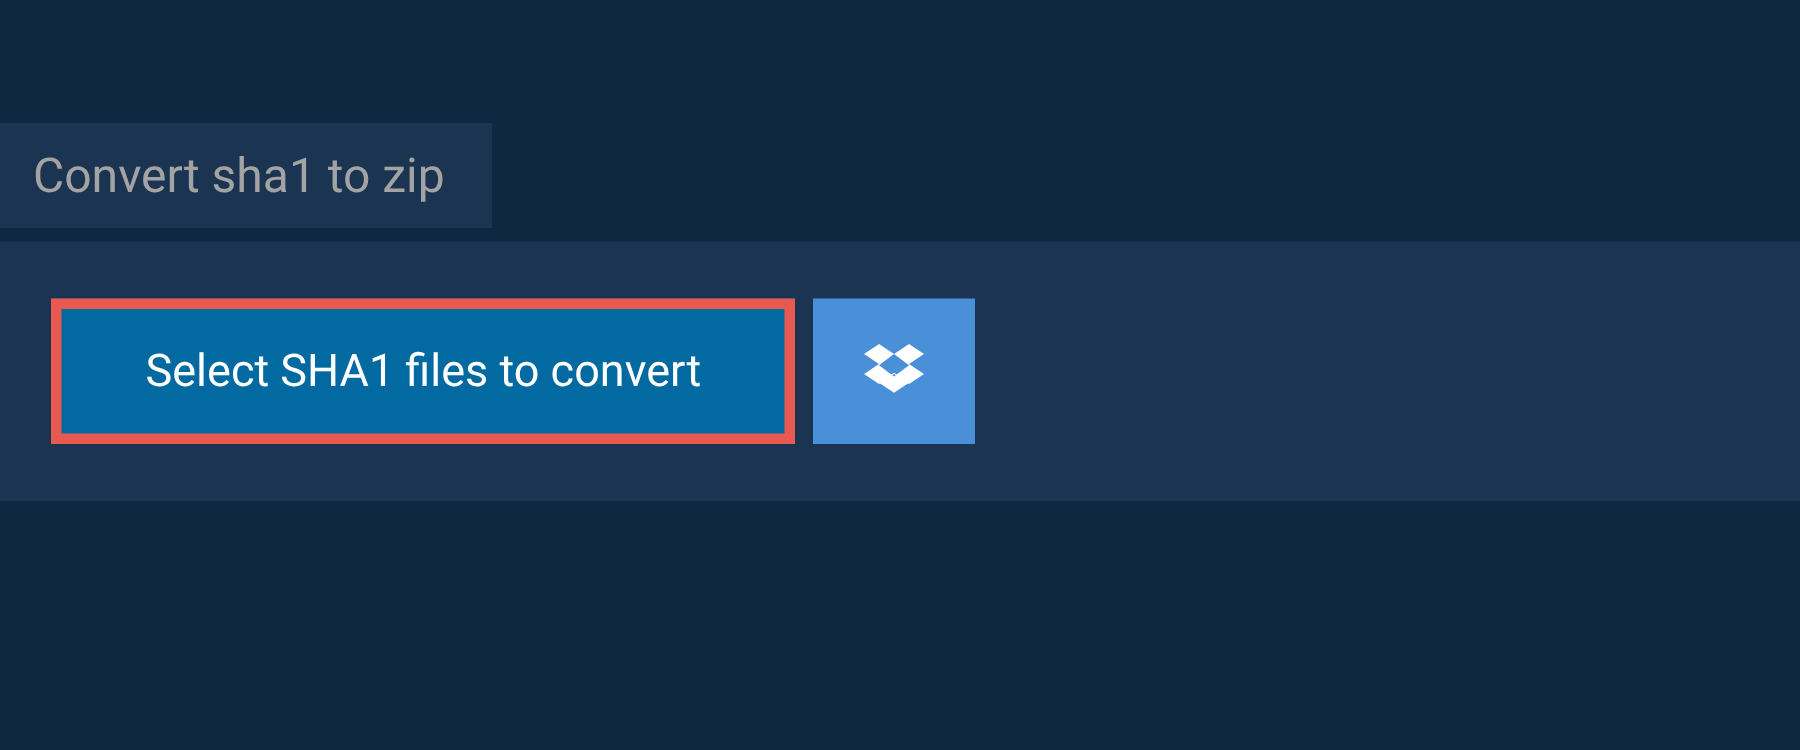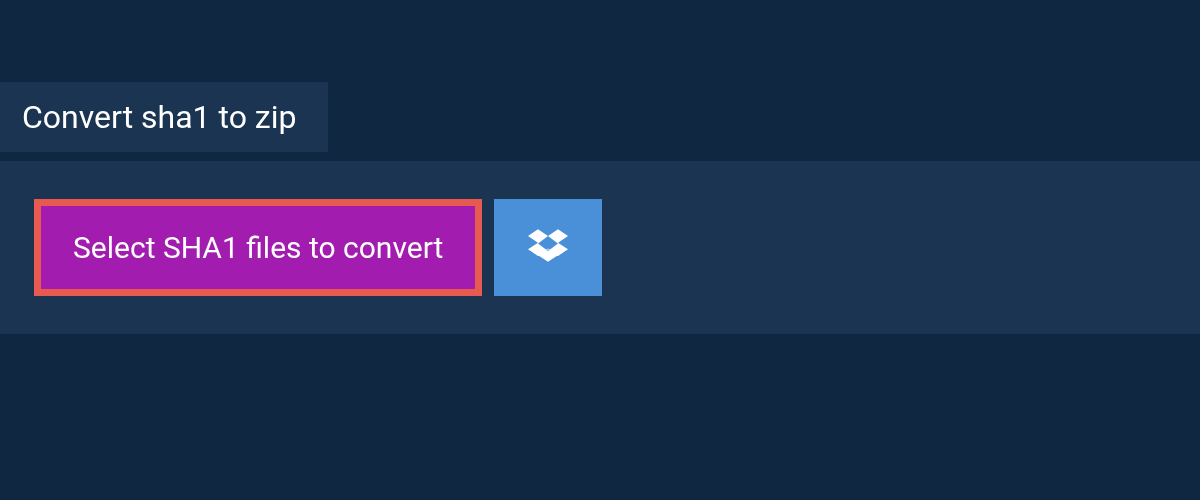--- a/index.html
+++ b/index.html
@@ -9,42 +9,42 @@
       background: #0f2741;
       font-family: -apple-system, BlinkMacSystemFont, "Segoe UI", Roboto, sans-serif;
       overflow: hidden;
     }
     .tab-header {
       position: absolute;
       top: 82px;
       left: 0;
       background: #1a3451;
       padding: 16px 32px 16px 22px;
-      color: #ffffff;
+      color: #a3a3a3;
       font-size: 32px;
       font-weight: 400;
     }
     .upload-panel {
       position: absolute;
       top: 161px;
       left: 0;
       right: 0;
       background: #1a3451;
       padding: 38px 34px 38px 34px;
       display: flex;
       gap: 12px;
       align-items: stretch;
     }
     .select-btn {
-      background: #a21caf;
+      background: #0369a1;
       border: 7px solid #e85a4f;
       color: #ffffff;
       font-size: 30px;
       font-weight: 400;
-      padding: 24px 32px;
+      padding: 24px 56px;
       cursor: pointer;
       display: flex;
       align-items: center;
       justify-content: center;
     }
     .dropbox-btn {
       background: #4a90d9;
       width: 108px;
       display: flex;
       align-items: center;

